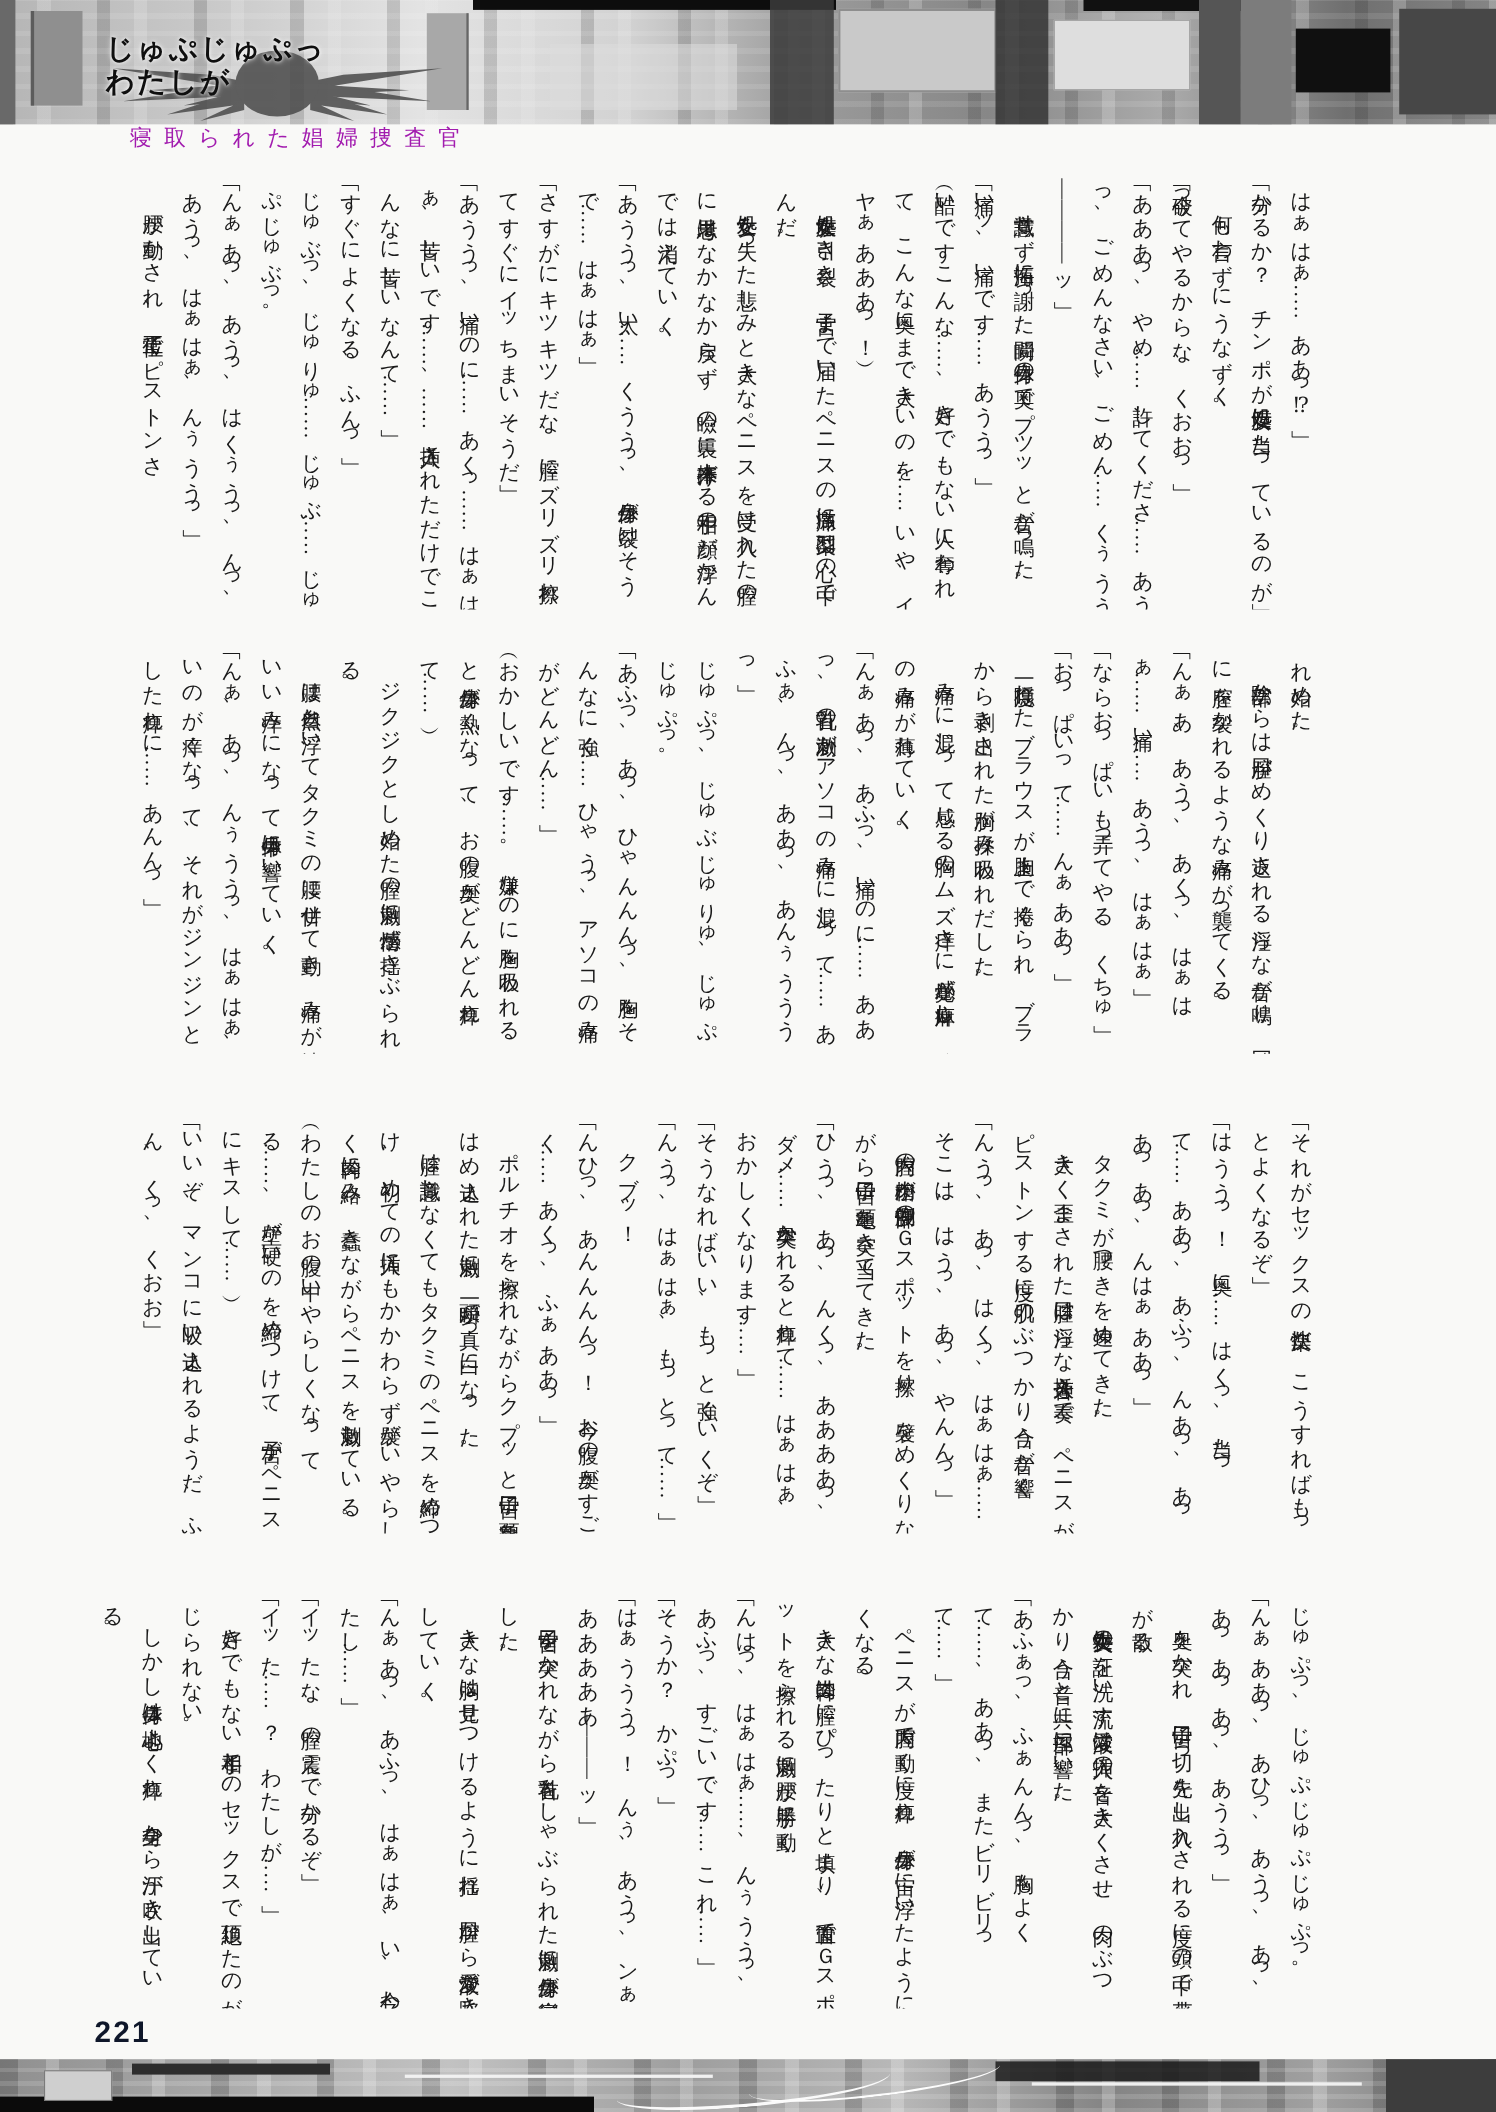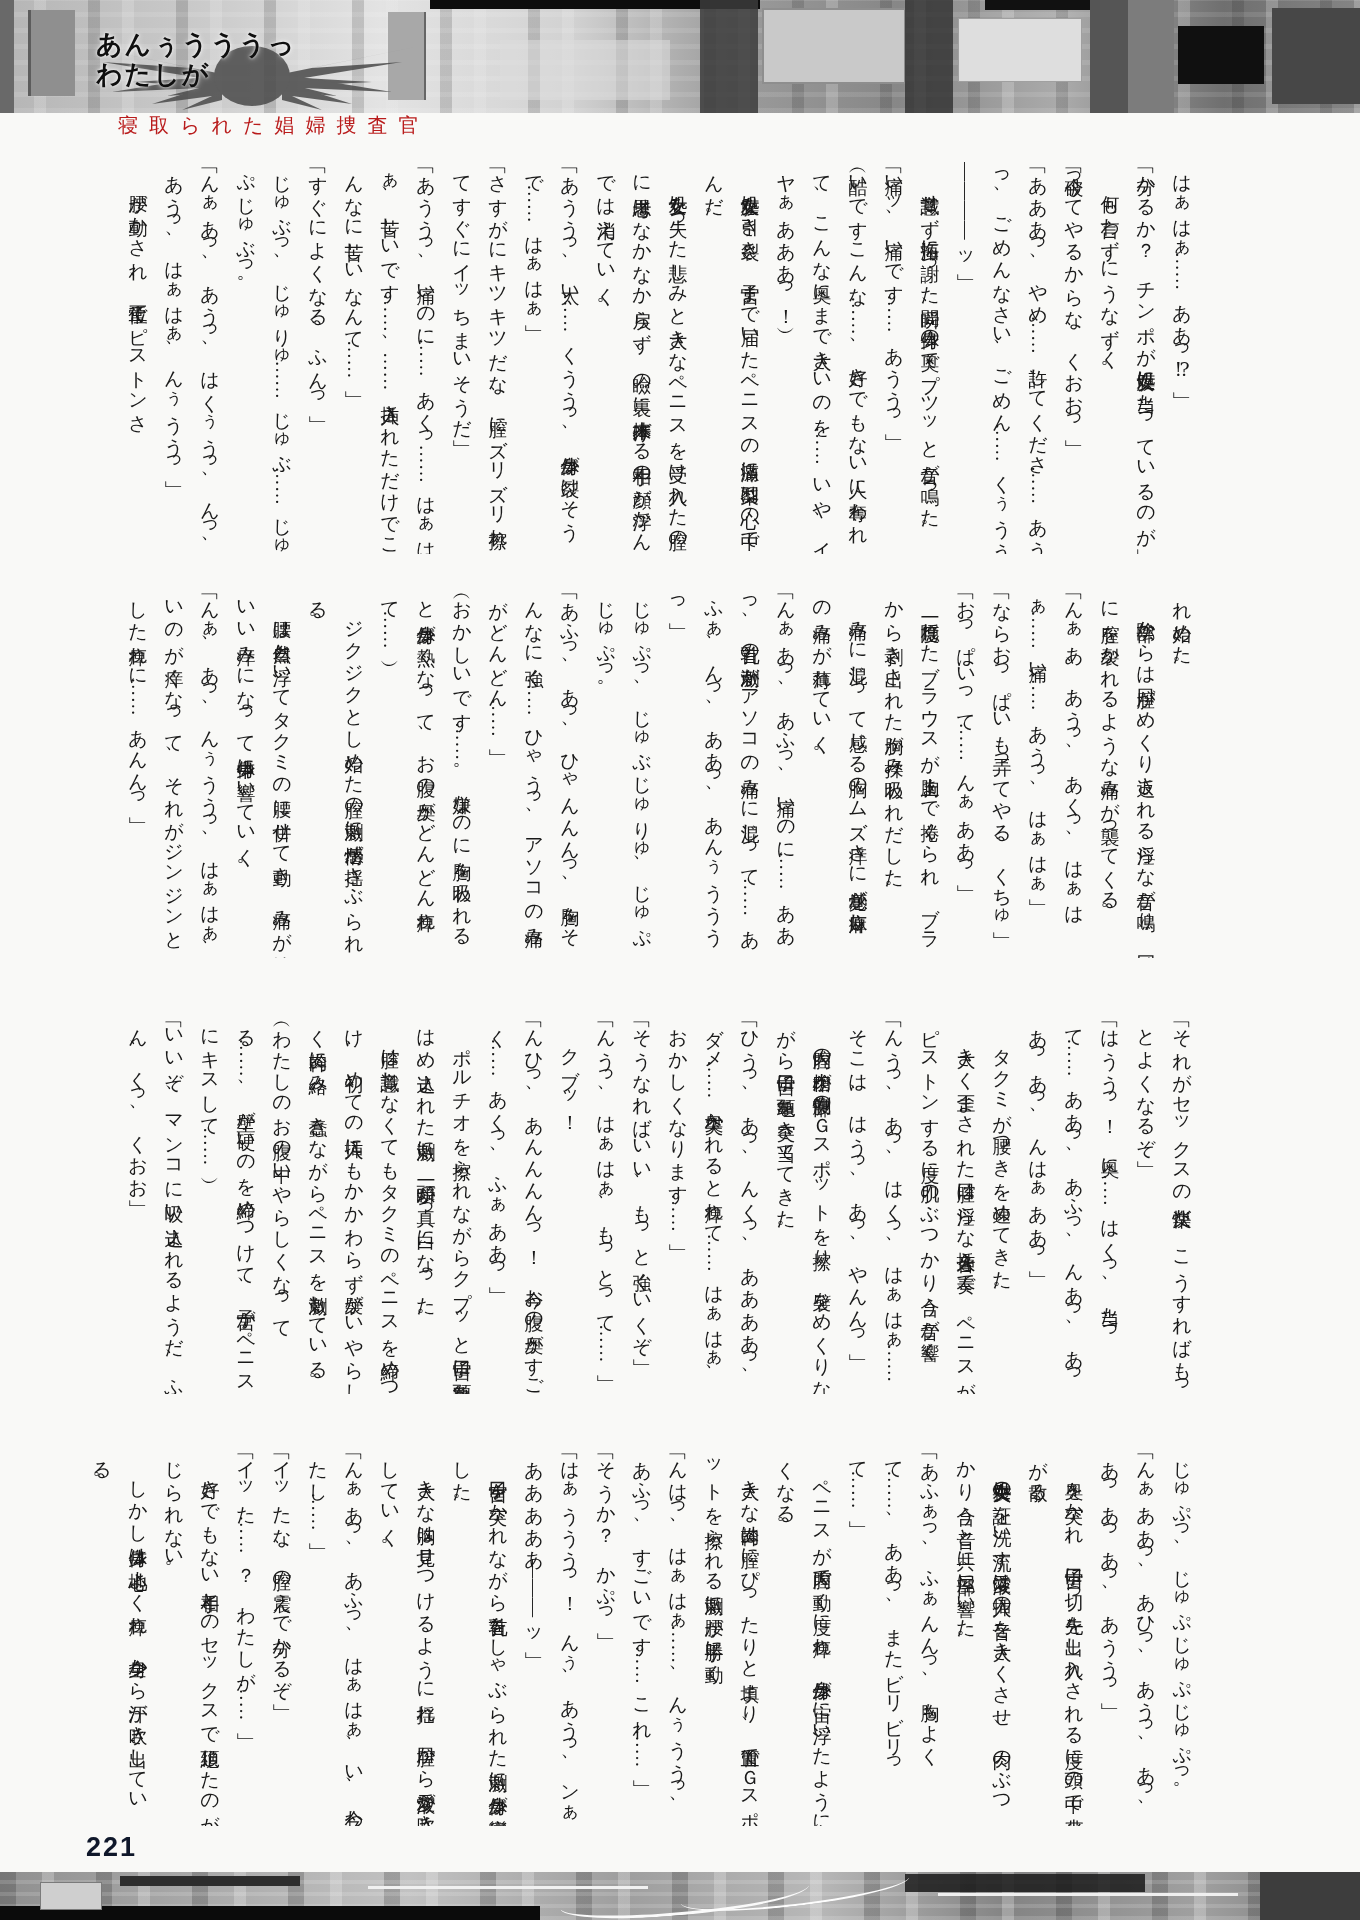--- a/index.html
+++ b/index.html
@@ -43,21 +43,21 @@
     white-space:nowrap;
   }
   .title-kana.line2{top:44px;}
   #title-main{
     position:absolute;left:148px;top:-14px;
     font-size:84px;font-weight:bold;color:#0c0c0c;letter-spacing:4px;
     text-shadow:0 0 4px rgba(255,255,255,.8);white-space:nowrap;
   }
   #subtitle{
     position:absolute;left:118px;top:112px;
-    font-size:20px;letter-spacing:11px;color:#b91c1c;font-weight:500;white-space:nowrap;
+    font-size:20px;letter-spacing:11px;color:#a21caf;font-weight:500;white-space:nowrap;
   }
   
   .text-band{
     position:absolute;left:85px;width:1115px;
     writing-mode:vertical-rl;
     font-size:19px;line-height:36px;
     letter-spacing:.5px;
     color:#191919;
     overflow:hidden;
   }
@@ -114,21 +114,21 @@
 <div id="title-block">
   <svg id="wings" width="360" height="90" viewBox="0 0 360 90">
     <g fill="#4a4a4a" opacity="0.85">
       <polygon points="150,48 12,20 120,42 30,36 128,52 60,56 135,60 95,70 145,66"></polygon>
       <polygon points="150,48 40,66 130,62 80,78 140,70 110,84 150,74"></polygon>
       <polygon points="210,48 348,20 240,42 330,36 232,52 300,56 225,60 265,70 215,66"></polygon>
       <polygon points="210,48 320,66 230,62 280,78 220,70 250,84 210,74"></polygon>
       <ellipse cx="180" cy="50" rx="38" ry="30"></ellipse>
     </g>
   </svg>
-  <div class="title-kana line1">あんぅうううっ</div>
+  <div class="title-kana line1">じゅぷじゅぷっ</div>
   <div class="title-kana line2">わたしが</div>
 </div>
 <div id="subtitle">寝取られた娼婦捜査官</div>
 
 <div id="band1" class="text-band">
     <p>はぁはぁ……ああっ⁉」</p>
     <p>「分かるか？　チンポが処女膜に当たっているのが」</p>
     <p class="indent">何も言わずにうなずく。</p>
     <p>「今破ってやるからな、くおおっ」</p>
     <p>「あああっ、やめ……許してくださ……あうっ、ごめんなさい、ごめん……くぅうう――――ッ」</p>

